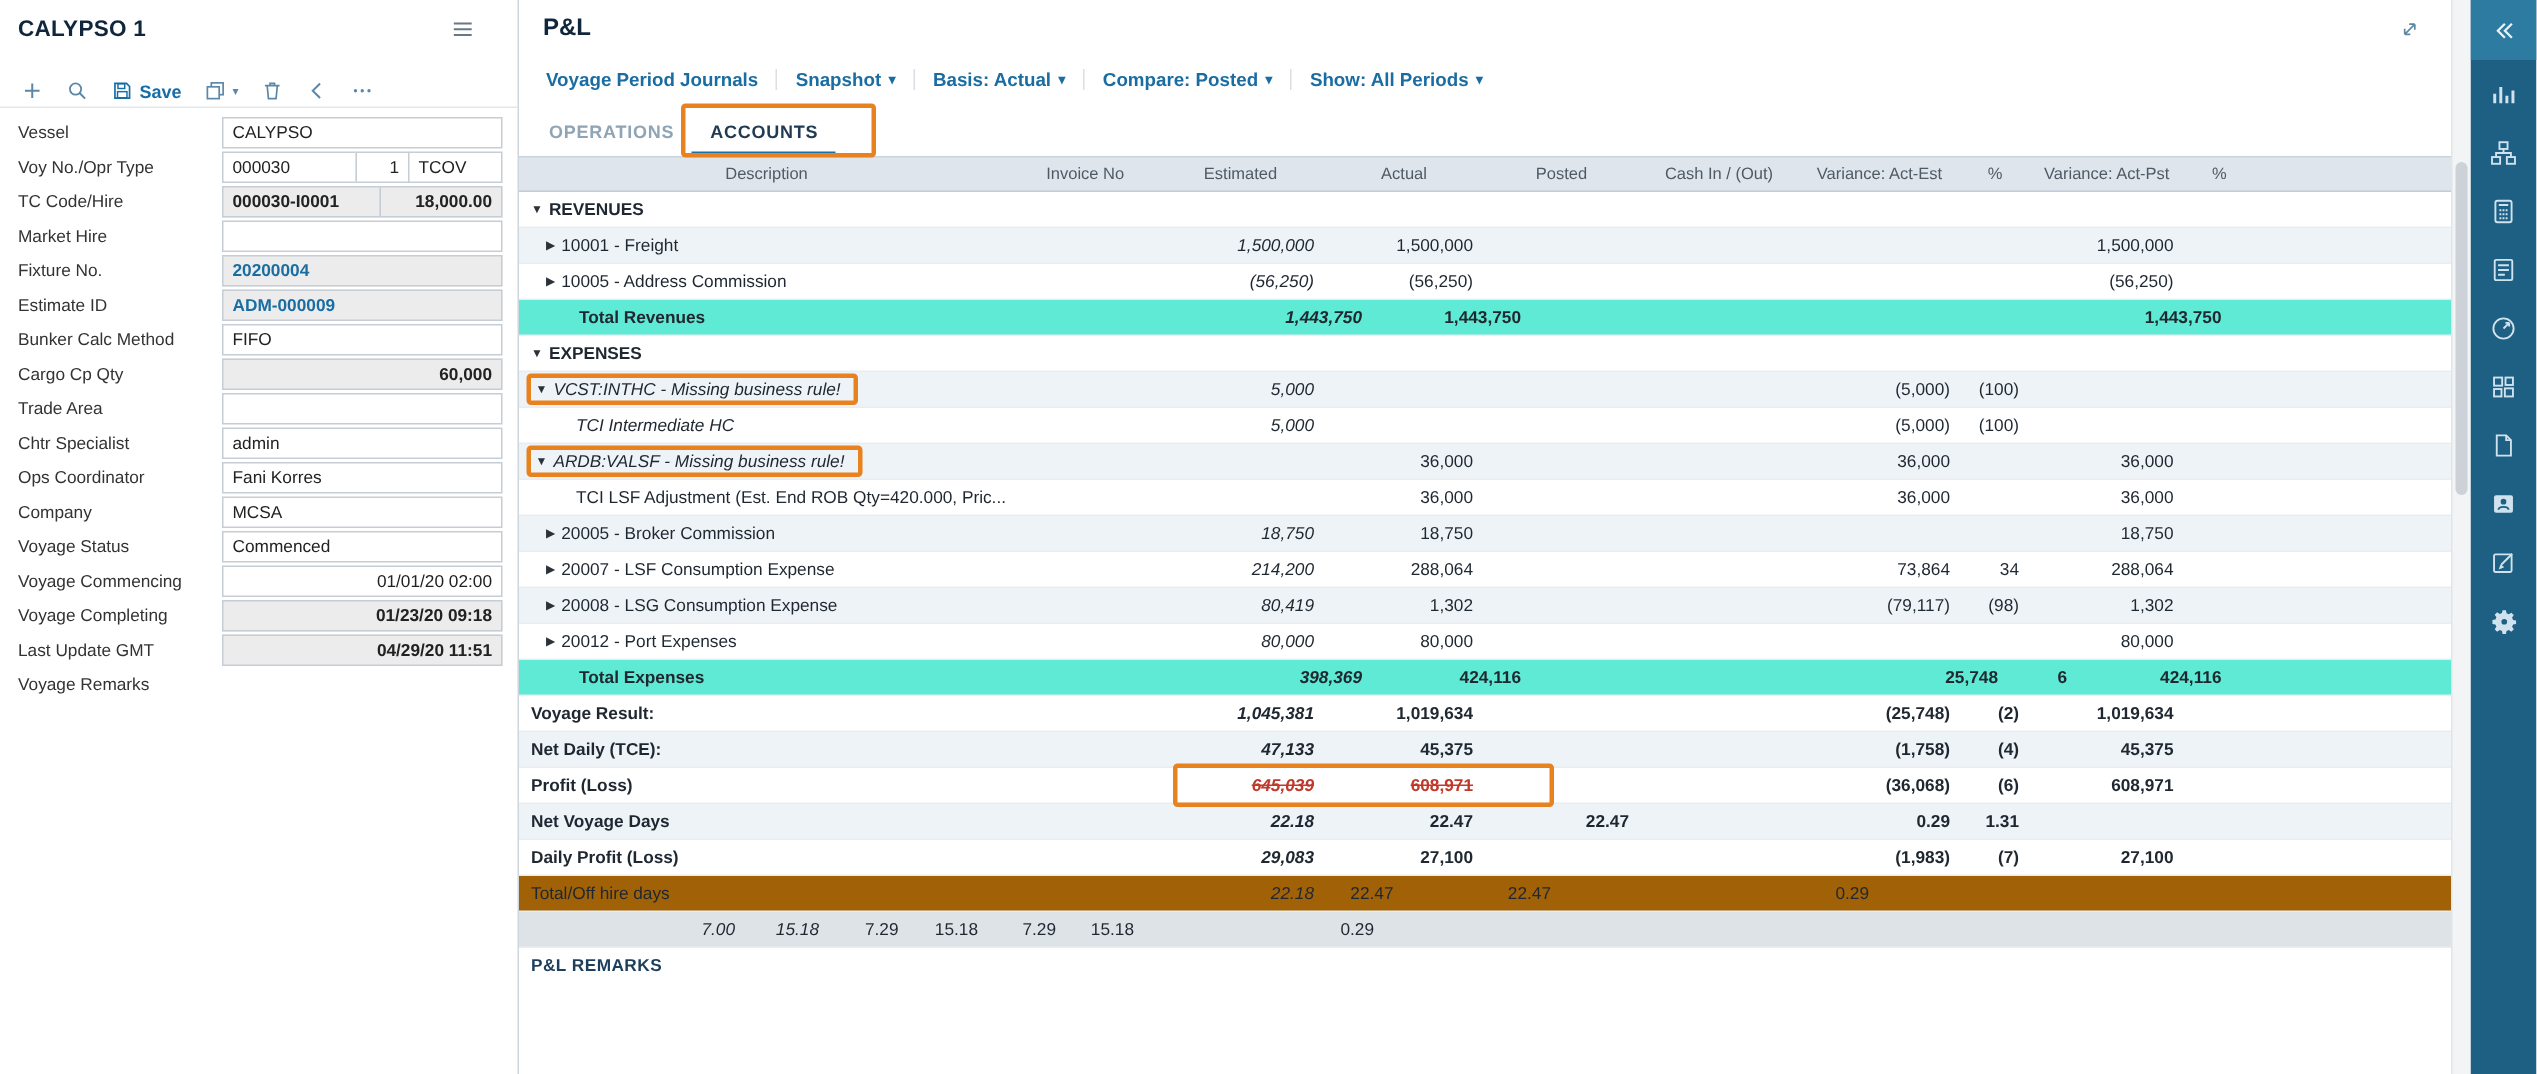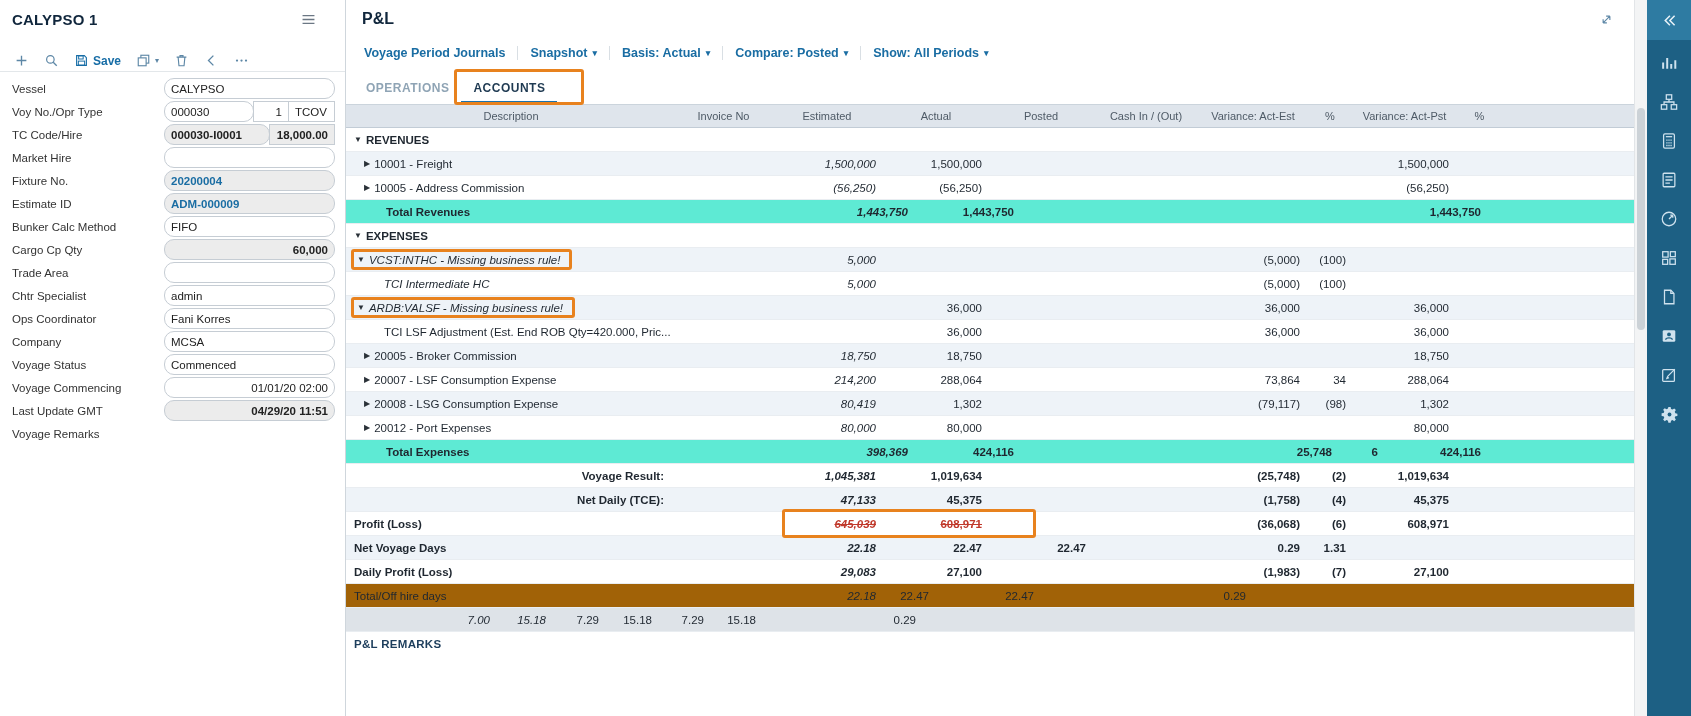--- a/index.html
+++ b/index.html
@@ -17,21 +17,21 @@
   .tb-btn { display:flex; align-items:center; gap:4px; padding:3px 6px; cursor:pointer; color:#5d87a6; font-size:12px; }
   .tb-btn.accent { color:#176da6; font-weight:bold; }
   .tb-btn .caret { font-size:8px; color:#5d87a6; }
   .tb-ic { display:flex; align-items:center; }
   .lp-fields { padding:5px 10px 0 12px; }
   .field-row { display:flex; align-items:center; height:23px; }
   .field-label { width:136px; flex:none; font-size:11.5px; color:#333; }
   .field-values { flex:1; display:flex; height:21px; }
   .vbox { border:1px solid #c6cdd4; background:#fff; font-size:11.5px; color:#222;
     display:flex; align-items:center; padding:0 6px; margin-left:-1px; overflow:hidden; white-space:nowrap; }
-  .vbox:first-child { margin-left:16px;border-radius:10px; }
+  .vbox:first-child { margin-left:0; }
   .vbox.gray { background:#ececec;font-weight:bold; }
   .vbox.right { justify-content:flex-end; }
   .vbox.link { color:#1a6da3; }
   .vbox.none { border-color:transparent; background:transparent; }
 
   
   .main-panel { flex:1; min-width:0; background:#fff; position:relative; }
   .mp-header { height:38px; display:flex; align-items:center; justify-content:space-between; padding:0 20px 0 16px; }
   .mp-title { font-size:16px; font-weight:bold; color:#10263c; }
   .mp-menu { height:30px; display:flex; align-items:center; padding:0 6px; }
@@ -73,21 +73,21 @@
   .bg-gray2 { background:#dee3e8; }
   .tri { font-size:8px; margin-right:4px; color:#2a3138; cursor:pointer; }
   .desc-inner { display:inline-flex; align-items:center; }
   .st-group .desc-label { font-weight:bold; }
   .st-account .desc-inner { padding-left:10px; }
   .st-rule .desc-label { font-style:italic; }
   .st-sub .desc-inner { padding-left:30px; }
   .st-subitalic .desc-inner { padding-left:30px; }
   .st-subitalic .desc-label { font-style:italic; }
   .st-total, .st-bold, .st-result { font-weight:bold; }
-  .st-result .c-desc { justify-content:flex-end; padding-right:12px; }
+  .st-result .c-desc { justify-content:flex-start; padding-right:12px; }
   .st-remarks { border-bottom:none;gap:24px; }
   .st-remarks .desc-label { font-weight:bold; color:#1d3e5c; letter-spacing:.3px; }
   .orange-outline { border:3px solid #e8821e; border-radius:3px; height:21px; padding:0 9px 0 3px; margin-left:-3px; background:transparent; }
   .strike { color:#c0392b; text-decoration:line-through; }
   .profit-annotation { left:436px; top:-3px; width:254px; height:29px; z-index:4; }
 
   
   .vscrollbar { width:13px; flex:none; background:#f3f4f5; border-left:1px solid #e2e5e8; position:relative; }
   .vscrollbar .thumb { position:absolute; left:2px; right:2px; top:108px; height:222px; background:#ccd2d7; border-radius:6px; cursor:pointer; }
   .right-sidebar { width:44px; flex:none; background:#1d6084; display:flex; flex-direction:column; align-items:center; }
@@ -247,20 +247,26 @@
         <div class="field-row">
           <div class="field-label">Voyage Status</div>
           <div class="field-values">
             <div class="vbox white" style="flex: 1 1 0%;">Commenced</div>
           </div>
         </div>
         <div class="field-row">
           <div class="field-label">Voyage Commencing</div>
           <div class="field-values">
             <div class="vbox white right" style="flex: 1 1 0%;">01/01/20 02:00</div>
+          </div>
+        </div>
+        <div class="field-row">
+          <div class="field-label">Voyage Completing</div>
+          <div class="field-values">
+            <div class="vbox gray right" style="flex: 1 1 0%;">01/23/20 09:18</div>
           </div>
         </div>
         <div class="field-row">
           <div class="field-label">Last Update GMT</div>
           <div class="field-values">
             <div class="vbox gray right" style="flex: 1 1 0%;">04/29/20 11:51</div>
           </div>
         </div>
         <div class="field-row">
           <div class="field-label">Voyage Remarks</div>

